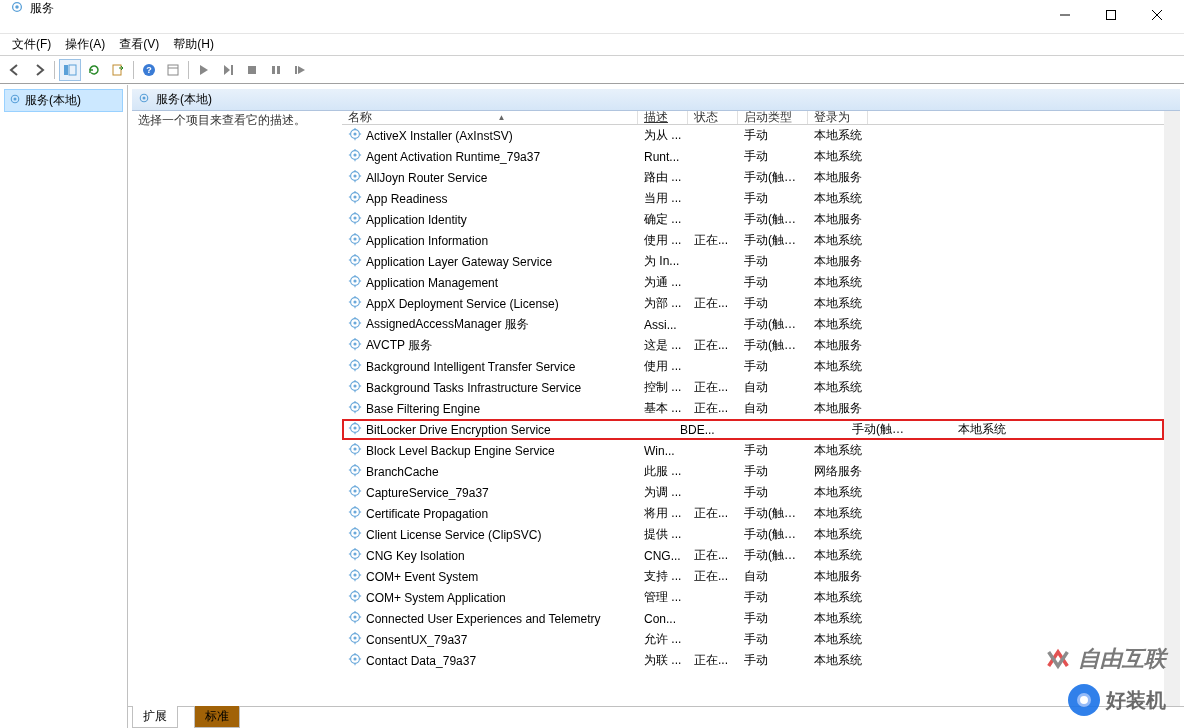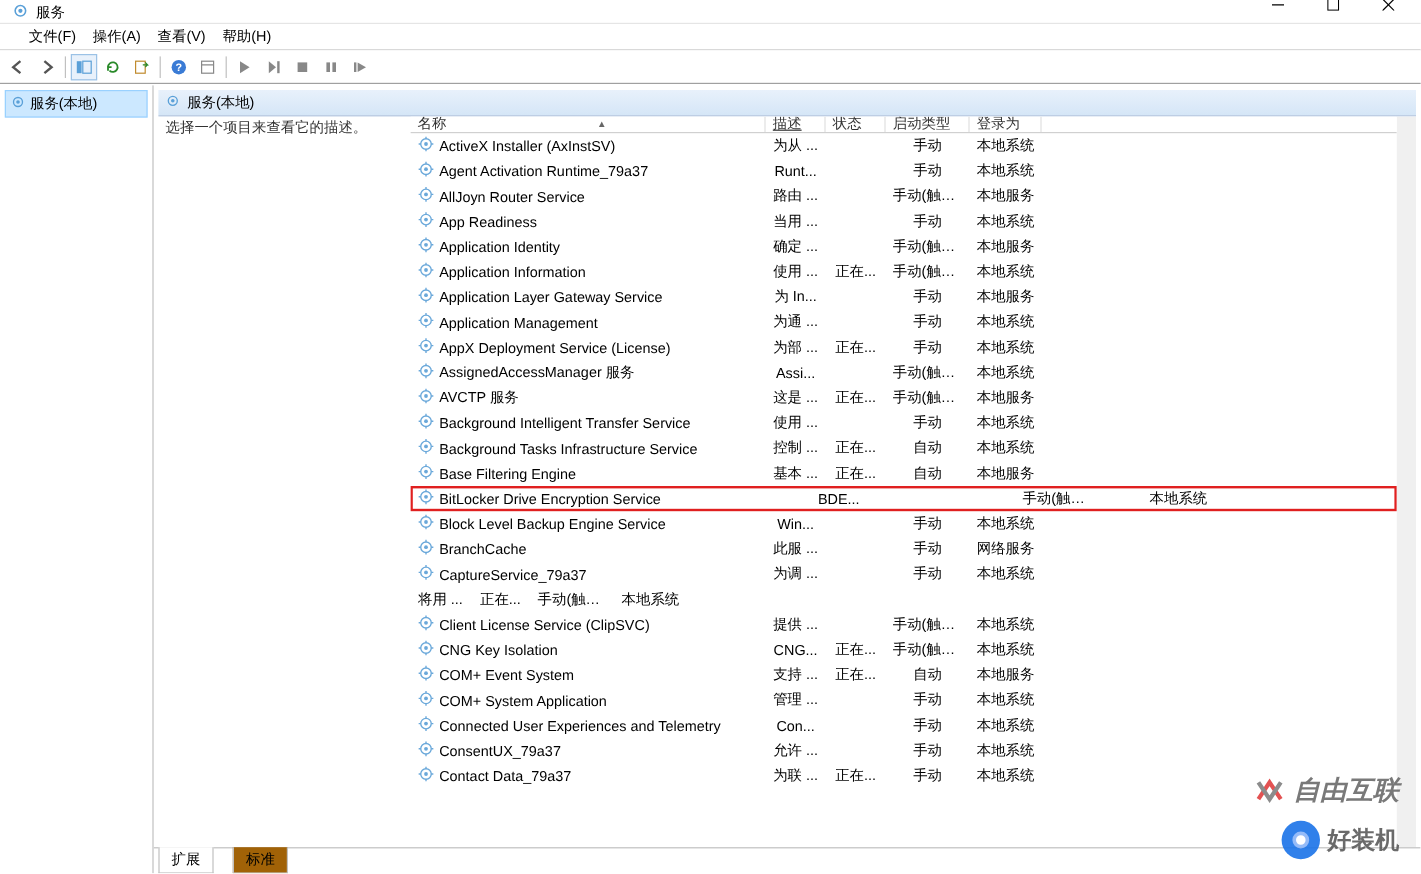--- a/index.html
+++ b/index.html
@@ -1,26 +1,26 @@
 <!DOCTYPE html>
 <html><head>
 <meta charset="utf-8">
 <style>
 * { box-sizing: border-box; margin: 0; padding: 0; font-family: "Microsoft YaHei", "Segoe UI", sans-serif; }
 body { background: #fff; width: 1184px; height: 728px; overflow: hidden; display: flex; flex-direction: column; font-size: 12px; color: #000; }
 
 
-.titlebar { height: 20px; display: flex; align-items: flex-end; padding: 0 4px; border-bottom: 1px solid #e5e5e5; }
+.titlebar { height: 34px; display: flex; align-items: flex-start; padding: 0 4px; border-bottom: 1px solid #e5e5e5; }
 .titlebar .title { flex: 1; display: flex; align-items: center; gap: 6px; padding-left: 6px; }
 .titlebar .btns { display: flex; }
 .titlebar .btn { width: 46px; height: 30px; display: flex; align-items: center; justify-content: center; }
 .titlebar .btn svg { width: 10px; height: 10px; }
 
 
-.menubar { height: 22px; display: flex; align-items: flex-start; gap: 2px; padding: 0 18px; border-bottom: 1px solid #d0d0d0; }
+.menubar { height: 22px; display: flex; align-items: flex-start; gap: 2px; padding: 0 6px; border-bottom: 1px solid #d0d0d0; }
 .menubar span { padding: 2px 6px; }
 
 
 .toolbar { height: 28px; display: flex; align-items: center; gap: 2px; padding: 2px 4px; border-bottom: 1px solid #a0a0a0; background: #fff; }
 .toolbar .tbbtn { width: 22px; height: 22px; display: flex; align-items: center; justify-content: center; border: 1px solid transparent; }
 .toolbar .sep { width: 1px; height: 18px; background: #c0c0c0; margin: 0 2px; }
 
 
 .mainarea { flex: 1; display: flex; overflow: hidden; border-top: 1px solid #fff; }
 .leftpane { width: 128px; border-right: 1px solid #c0c0c0; padding-top: 2px; background: #fff; }
@@ -35,21 +35,21 @@
 
 .colhdr { height: 14px; display: flex; align-items: center; border-bottom: 1px solid #d0d0d0; background: #fff; font-size: 12px; color: #333; position: sticky; top: 0; }
 .colhdr .col { padding: 0 6px; border-right: 1px solid #e0e0e0; height: 100%; display: flex; align-items: center; overflow: hidden; white-space: nowrap; }
 .col-name { width: 296px; }
 .col-desc { width: 50px; text-decoration: underline; }
 .col-state { width: 50px; }
 .col-start { width: 70px; }
 .col-logon { width: 60px; }
 
 .rows { overflow-y: auto; overflow-x: hidden; flex: 1; }
-.row { height: 21px; display: flex; align-items: center; white-space: nowrap; text-align: center; }
+.row { height: 21px; display: flex; align-items: center; white-space: nowrap; }
 .row .cell { padding: 0 6px; overflow: hidden; text-overflow: ellipsis; font-size: 12px; }
 .row .cell.c-name { width: 296px; display: flex; align-items: center; gap: 4px; }
 .row .cell.c-desc { width: 50px; }
 .row .cell.c-state { width: 50px; }
 .row .cell.c-start { width: 70px; }
 .row .cell.c-logon { width: 60px; }
 .row.highlight { outline: 2px solid #e02020; outline-offset: -2px; gap: 36px; }
 
 .svc-icon { width: 14px; height: 14px; flex-shrink: 0; }
 
@@ -565,20 +565,33 @@
                     </g>
                   </svg></span>
                 <span>CaptureService_79a37</span>
               </div>
               <div class="cell c-desc">为调 ...</div>
               <div class="cell c-state"></div>
               <div class="cell c-start">手动</div>
               <div class="cell c-logon">本地系统</div>
             </div>
             <div class="row">
+              <div class="cell c-name">
+                <span><svg class="svc-icon" viewBox="0 0 16 16">
+                    <circle cx="8" cy="8" r="5" fill="none" stroke="#6aa8da" stroke-width="1.3"></circle>
+                    <circle cx="8" cy="8" r="1.8" fill="#6aa8da"></circle>
+                    <g stroke="#6aa8da" stroke-width="1.3">
+                      <line x1="8" y1="1" x2="8" y2="3"></line>
+                      <line x1="8" y1="13" x2="8" y2="15"></line>
+                      <line x1="1" y1="8" x2="3" y2="8"></line>
+                      <line x1="13" y1="8" x2="15" y2="8"></line>
+                    </g>
+                  </svg></span>
+                <span>Certificate Propagation</span>
+              </div>
               <div class="cell c-desc">将用 ...</div>
               <div class="cell c-state">正在...</div>
               <div class="cell c-start">手动(触发...</div>
               <div class="cell c-logon">本地系统</div>
             </div>
             <div class="row">
               <div class="cell c-name">
                 <span><svg class="svc-icon" viewBox="0 0 16 16">
                     <circle cx="8" cy="8" r="5" fill="none" stroke="#6aa8da" stroke-width="1.3"></circle>
                     <circle cx="8" cy="8" r="1.8" fill="#6aa8da"></circle>

